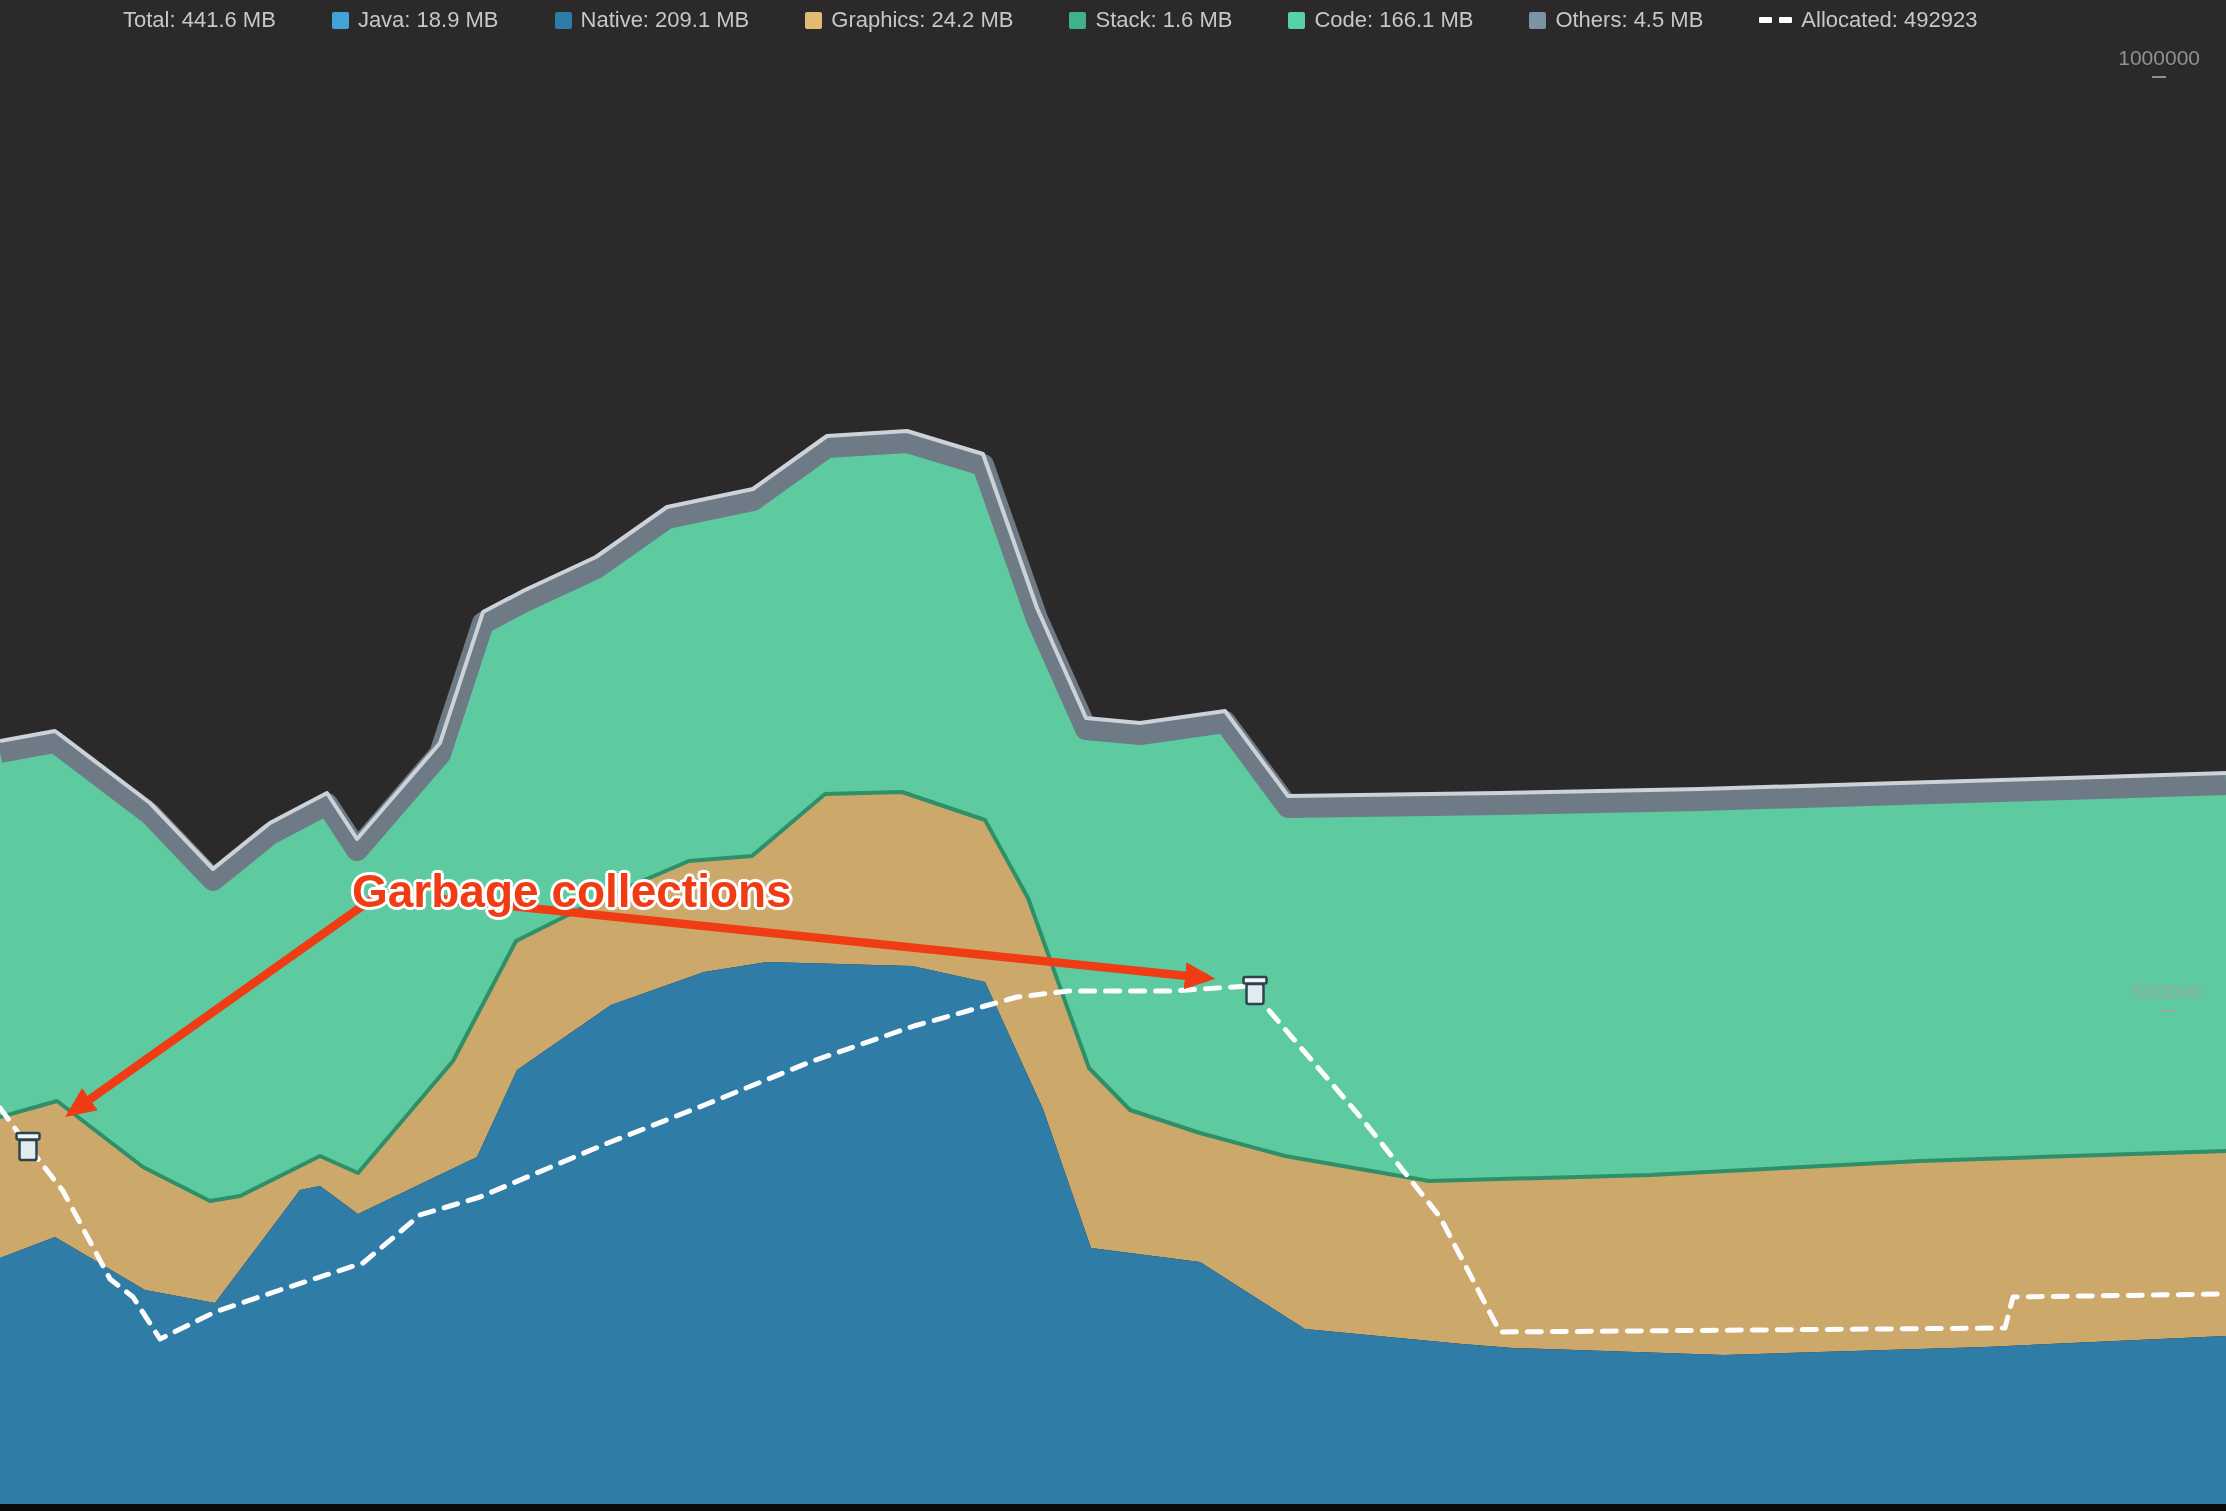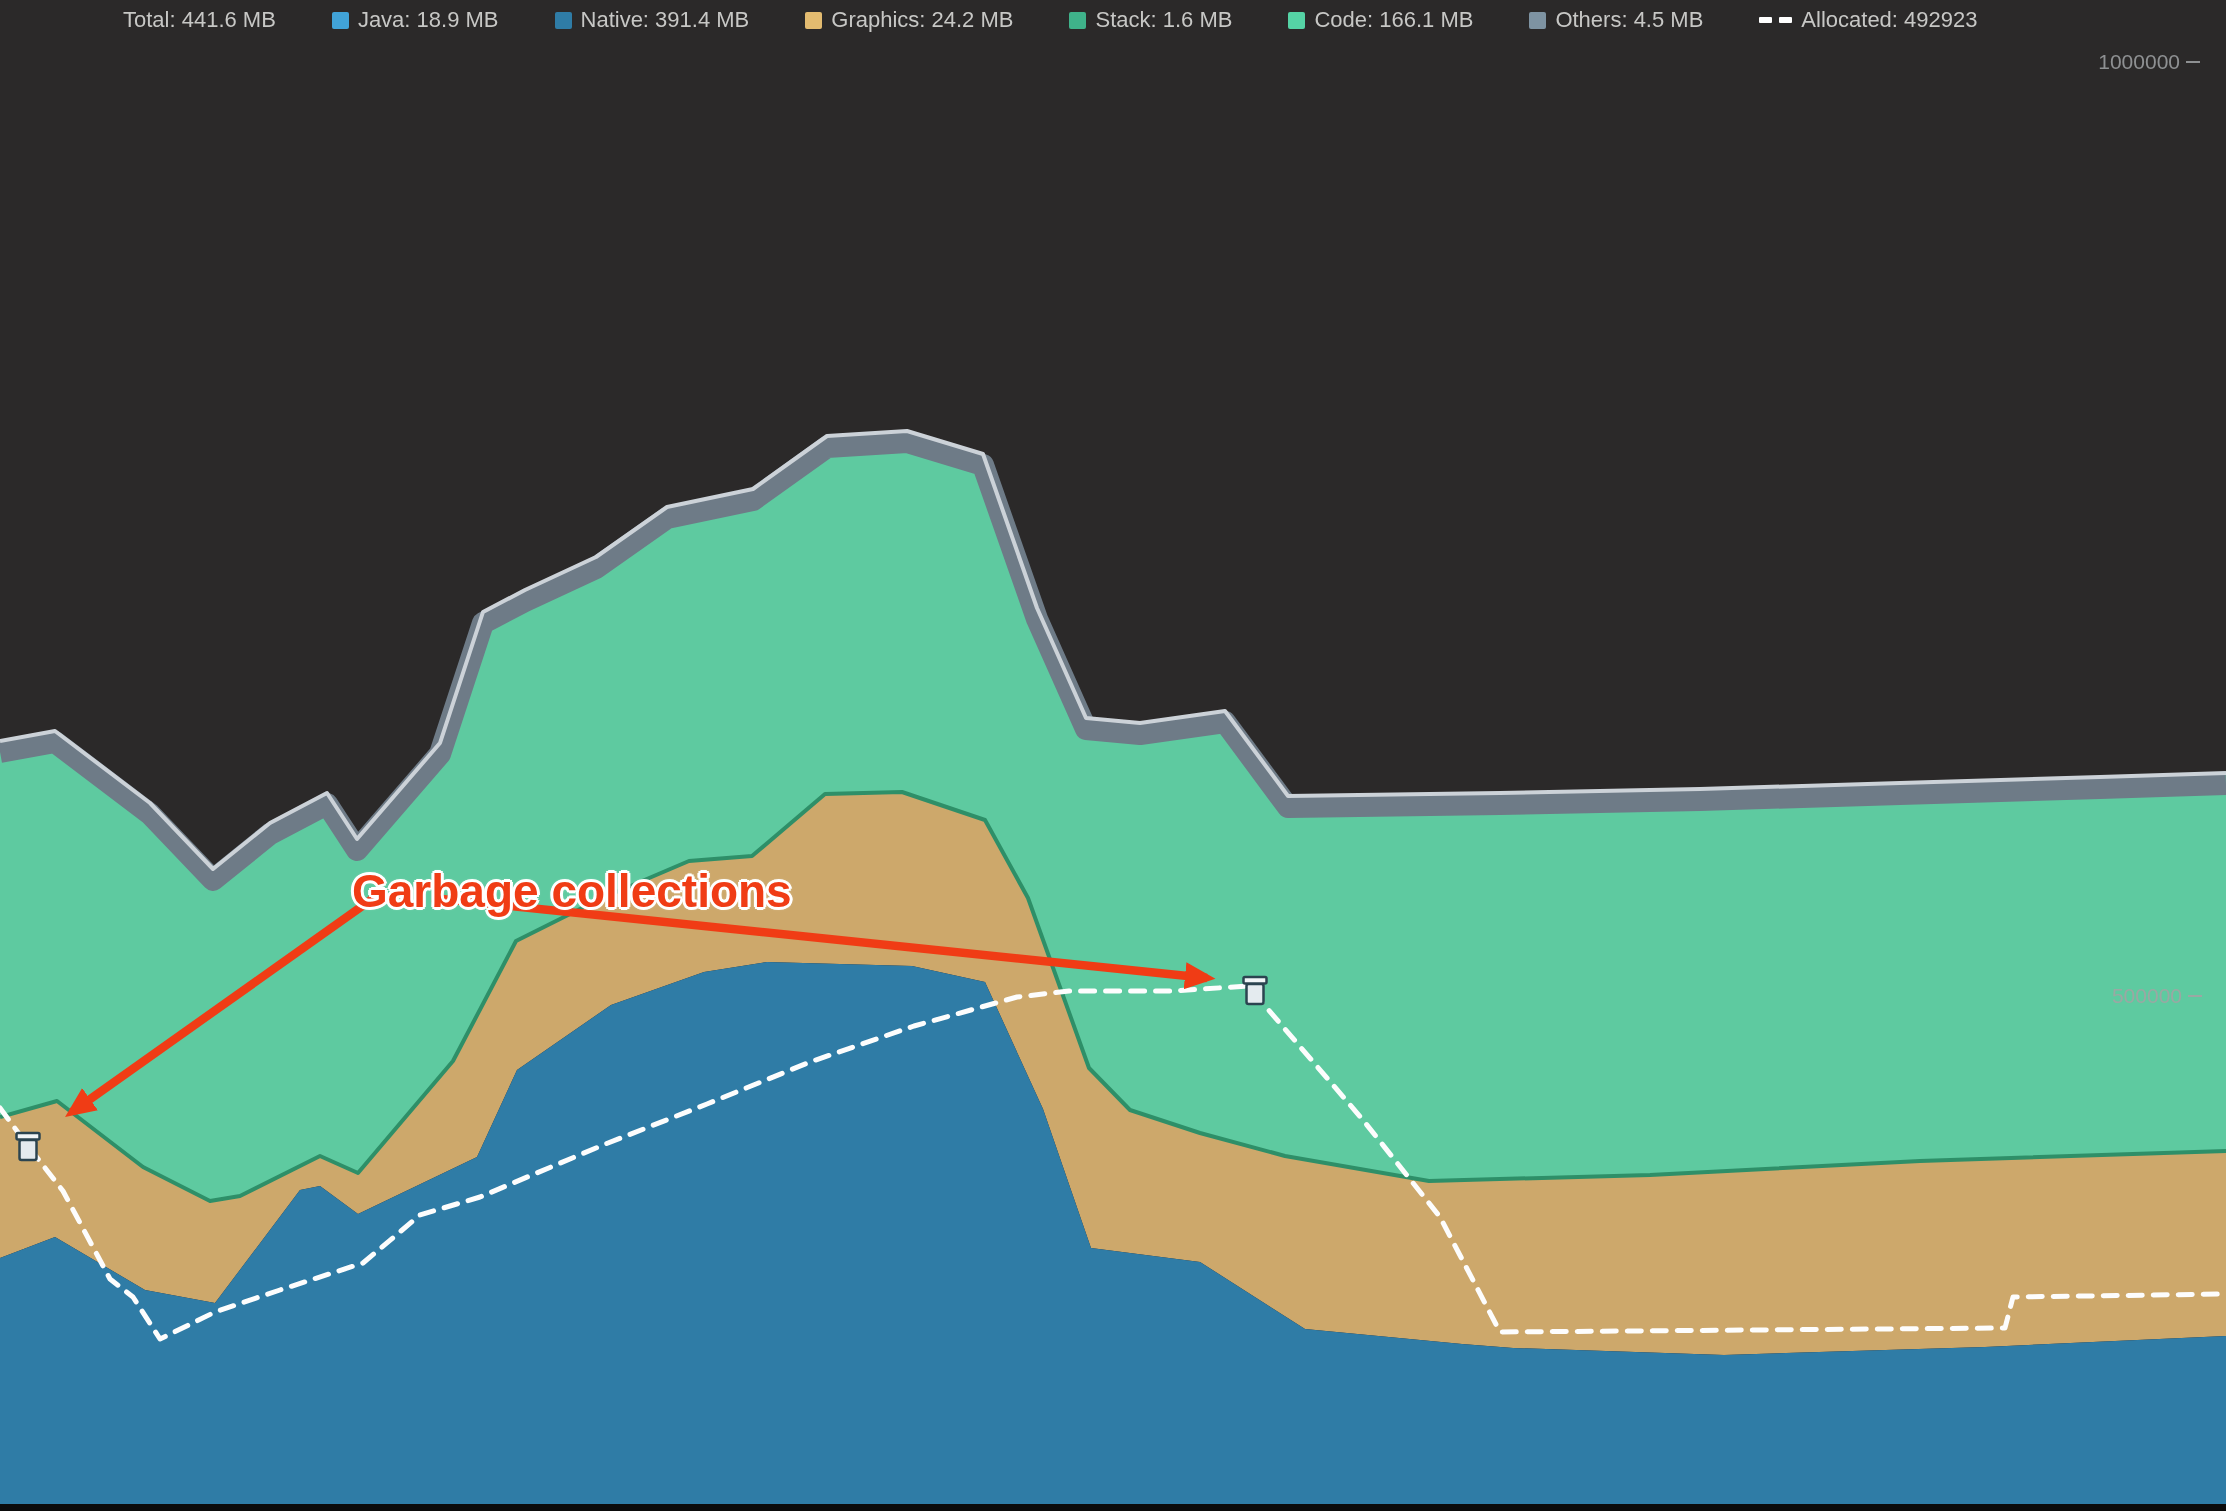--- a/index.html
+++ b/index.html
@@ -8,21 +8,21 @@
   #chart-svg{position:absolute;left:0;top:0;}
   
   #legend{position:absolute;left:123px;top:0;height:40px;display:flex;align-items:center;
           gap:56px;white-space:nowrap;}
   .legend-item{display:flex;align-items:center;gap:9px;color:#c7c7c5;font-size:22px;}
   .swatch{width:17px;height:17px;border-radius:2px;display:inline-block;}
   .dash-swatch{display:inline-flex;gap:7px;align-items:center;}
   .dash-swatch i{display:inline-block;width:13px;height:6px;background:#fff;border-radius:1px;}
   
   .ylabel{position:absolute;display:flex;align-items:center;gap:6px;font-size:21px;
-          transform:translateY(-50%);}
+          transform:translateY(-50%);flex-direction:column;}
   .ylabel .tick{display:inline-block;width:14px;height:2px;background:currentColor;}
   
   #gc-annotation{position:absolute;font-size:46px;font-weight:bold;letter-spacing:0px;
     text-shadow:-2px -2px 0 #fff,2px -2px 0 #fff,-2px 2px 0 #fff,2px 2px 0 #fff,
                  0 -3px 0 #fff,0 3px 0 #fff,-3px 0 0 #fff,3px 0 0 #fff,0 0 4px #fff;}
 </style>
 </head>
 <body>
 
 <div id="stage">
@@ -56,21 +56,21 @@
   <div id="legend">
       <span class="legend-item">
         <span>Total: 441.6 MB</span>
       </span>
       <span class="legend-item">
         <span class="swatch" style="background: rgb(65, 163, 216);"></span>
         <span>Java: 18.9 MB</span>
       </span>
       <span class="legend-item">
         <span class="swatch" style="background: rgb(47, 124, 166);"></span>
-        <span>Native: 391.4 MB</span>
+        <span>Native: 209.1 MB</span>
       </span>
       <span class="legend-item">
         <span class="swatch" style="background: rgb(227, 187, 112);"></span>
         <span>Graphics: 24.2 MB</span>
       </span>
       <span class="legend-item">
         <span class="swatch" style="background: rgb(63, 178, 138);"></span>
         <span>Stack: 1.6 MB</span>
       </span>
       <span class="legend-item">

